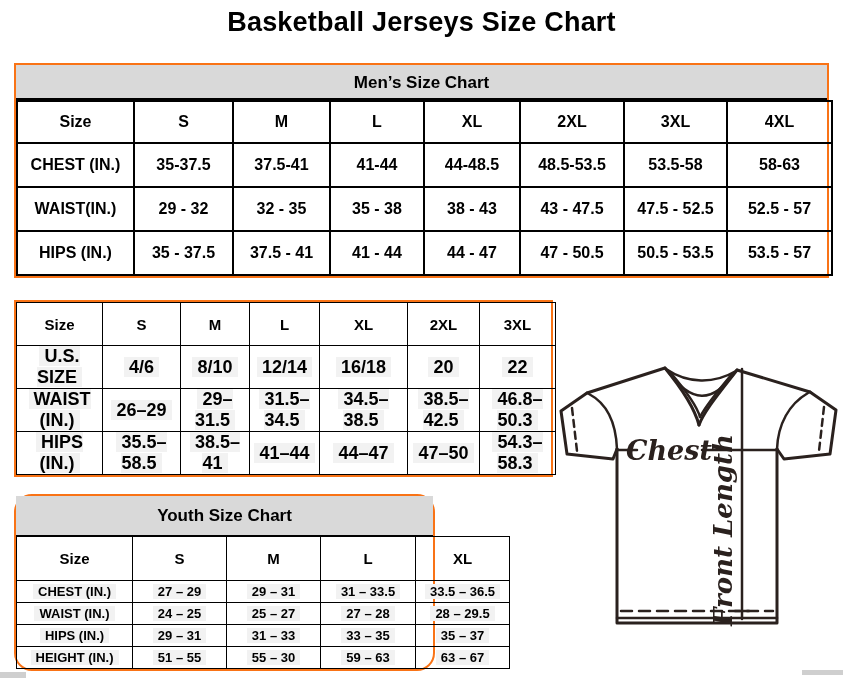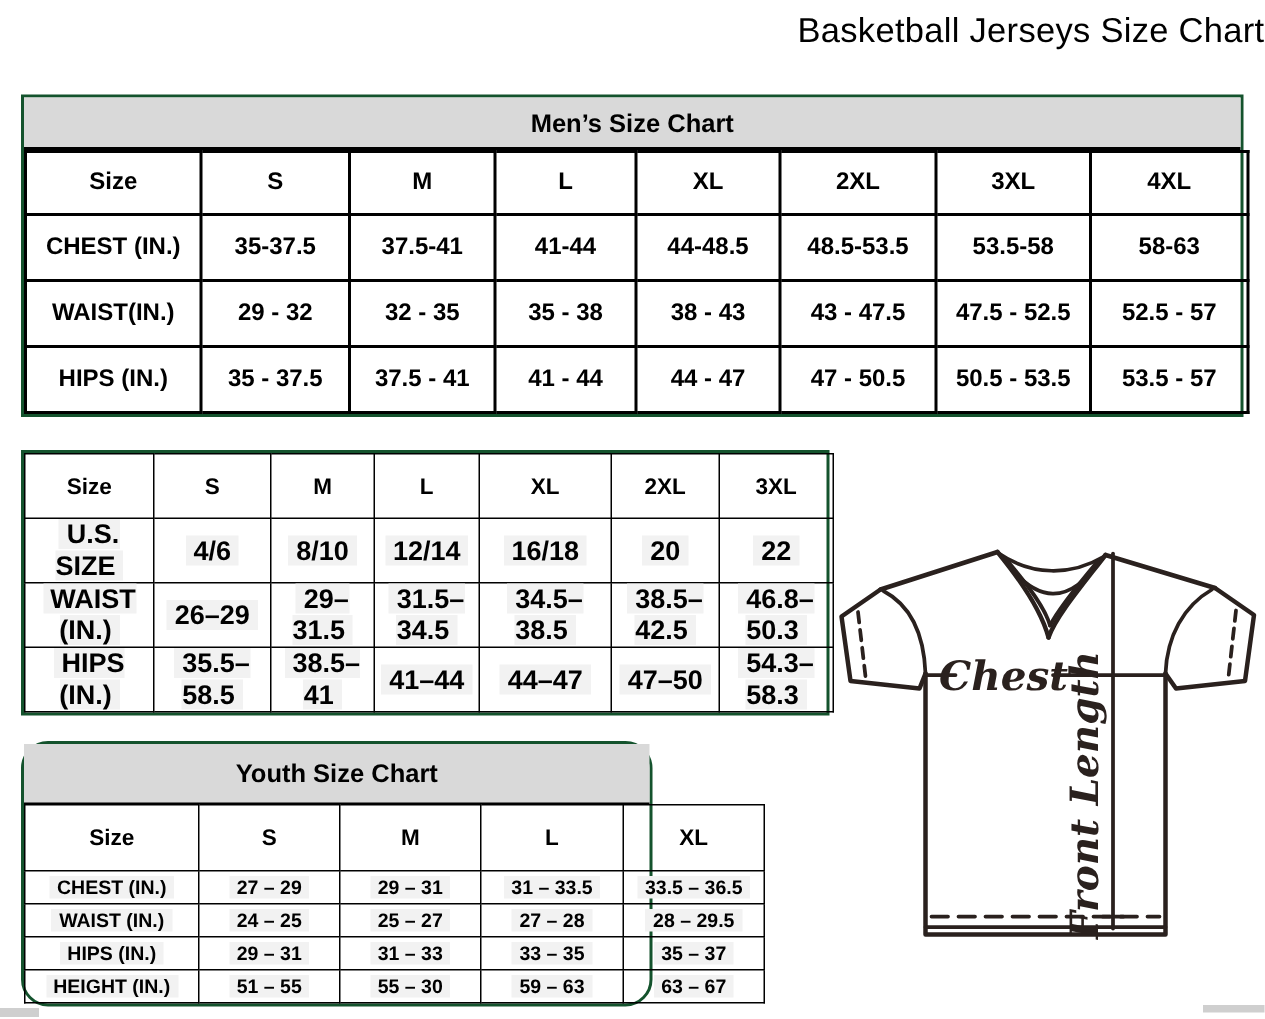--- a/index.html
+++ b/index.html
@@ -3,23 +3,23 @@
 <meta charset="utf-8">
 <style>
   * { margin:0; padding:0; box-sizing:border-box; }
   html,body { background:#ffffff; }
   body {
     width:843px; height:679px; position:relative; overflow:hidden;
     font-family:"Liberation Sans", sans-serif; color:#000;
   }
   .page-title {
     position:absolute; top:7px; left:0; width:100%;
-    text-align:right; font-size:23px; font-weight:normal; letter-spacing:.2px;
-  }
-  .tbl-wrap { position:absolute; border:2px solid #14532d; background:#fff; }
+    text-align:center; font-size:27px; font-weight:bold; letter-spacing:.2px;
+  }
+  .tbl-wrap { position:absolute; border:2px solid #f97316; background:#fff; }
   .men-wrap   { left:14px; top:63px;  width:815px; }
   .women-wrap { left:14px; top:300px; width:539px; }
   .youth-wrap { left:14px; top:494px; width:421px;border-radius:18px; }
   .tbl-title {
     background:#d9d9d9; text-align:center; font-weight:bold; font-size:17px;
     border-bottom:2px solid #000;
   }
   .men-wrap .tbl-title   { height:35px; line-height:35px; }
   .women-wrap .tbl-title { height:38px; line-height:38px; border-bottom-width:1px; }
   .youth-wrap .tbl-title { height:40px; line-height:40px; border-bottom-width:1px; }

